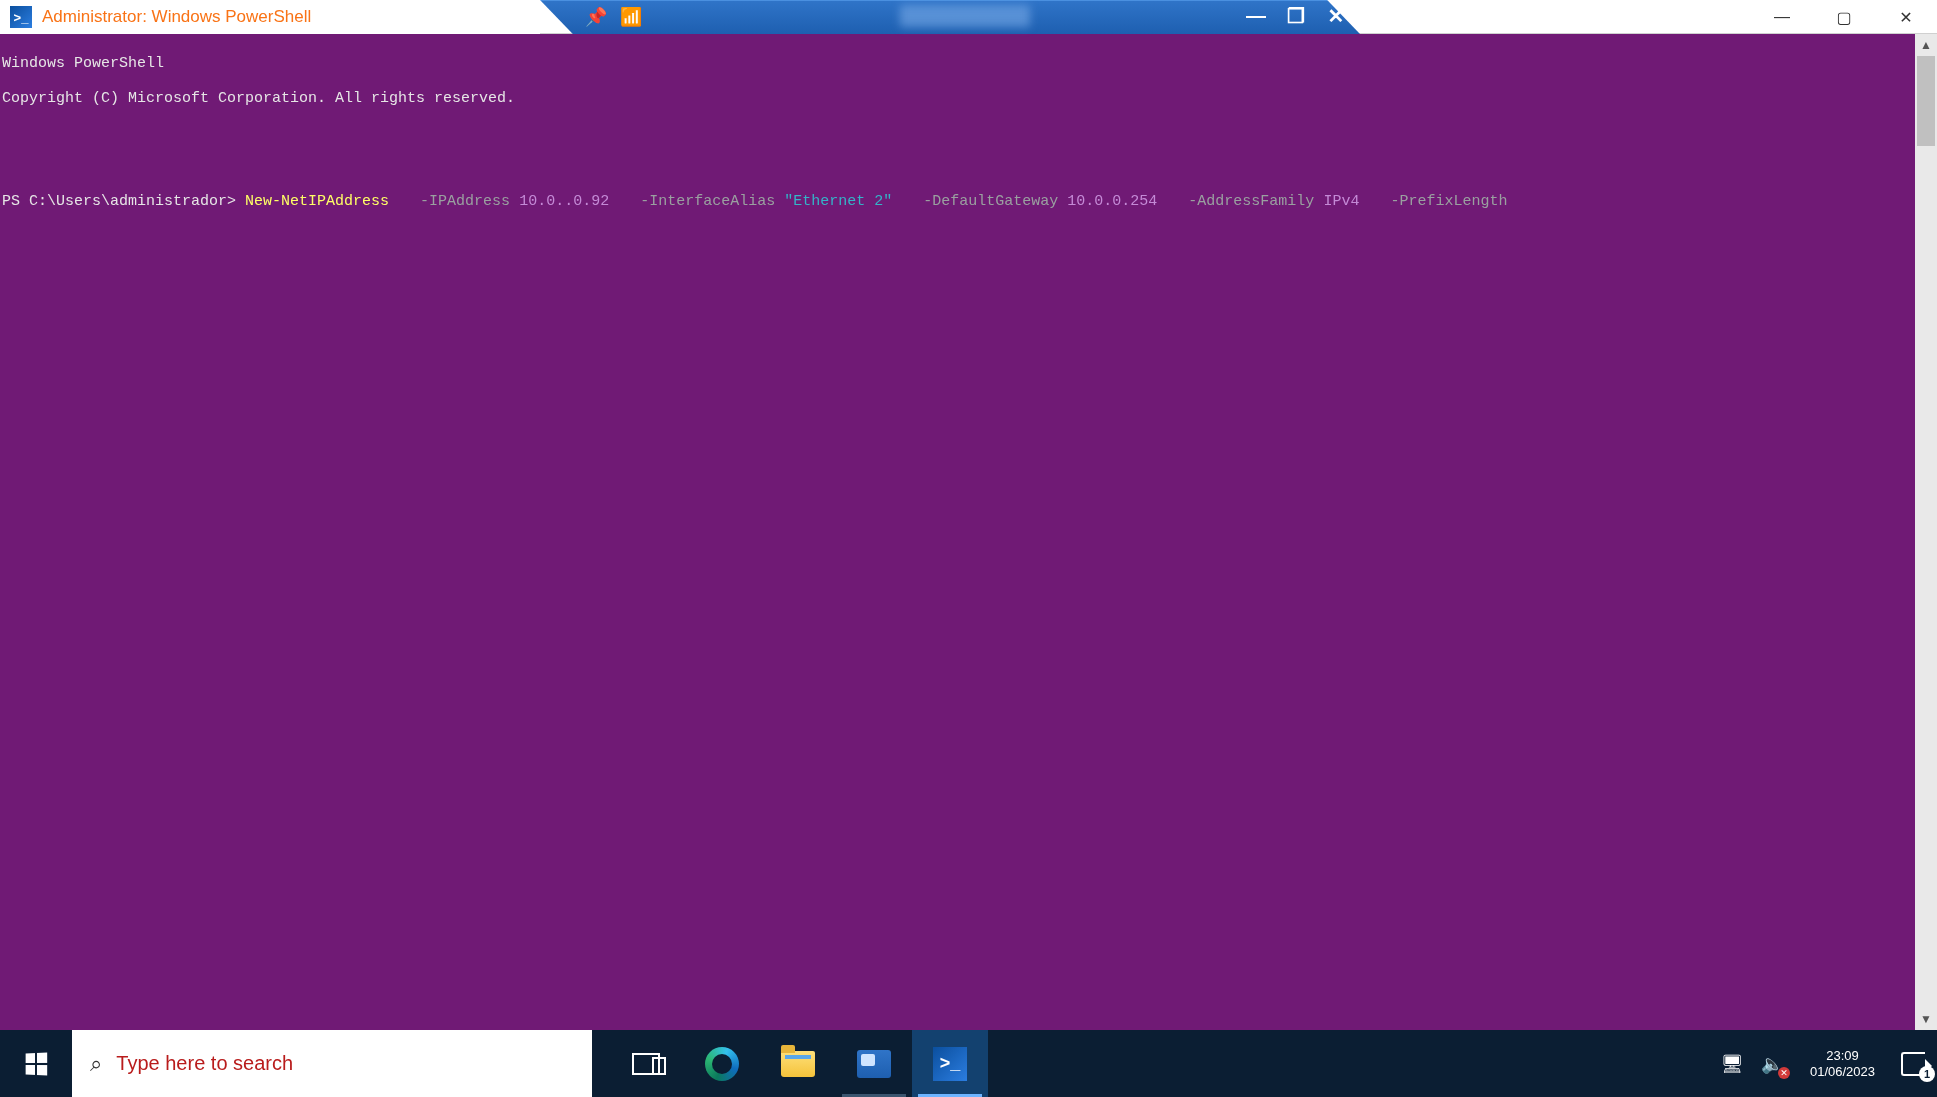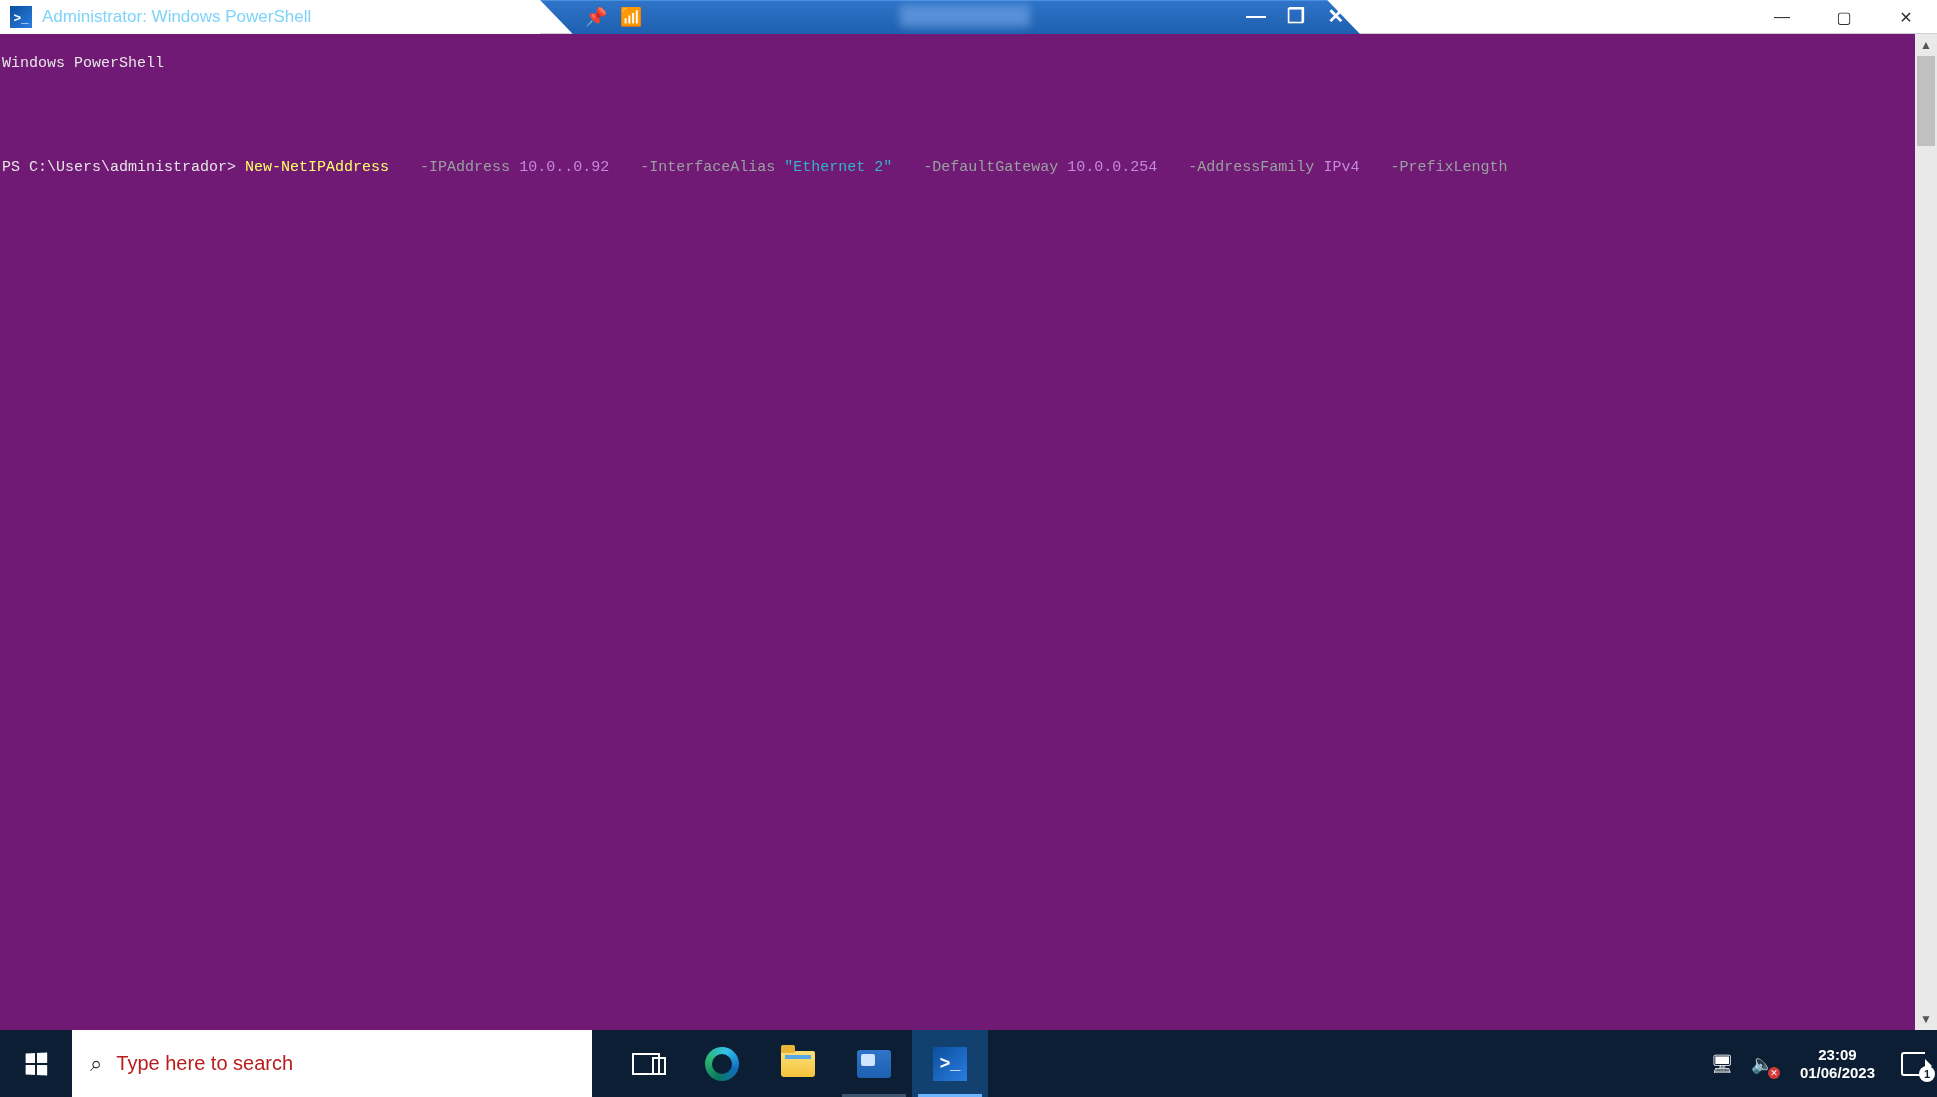--- a/index.html
+++ b/index.html
@@ -72,21 +72,21 @@
       align-items: center;
       justify-content: center;
       color: #fff;
       font-size: 13px;
       font-weight: bold;
     }
     .ps-title-text {
       position: relative;
       z-index: 1;
       margin-left: 10px;
-      color: #7dd3fc;
+      color: #f97316;
       font-size: 17px;
     }
     .ps-conn-icons {
       position: absolute;
       left: 585px;
       top: 6px;
       color: #e8f0ff;
       font-size: 18px;
       z-index: 2;
       letter-spacing: 4px;
@@ -259,21 +259,21 @@
       gap:18px;
       padding-right:12px;
     }
     .tray-icon { color:#fff; font-size:18px; position:relative; }
     .tray-icon .badge{
       position:absolute;right:-6px;bottom:-4px;
       width:12px;height:12px;border-radius:50%;
       background:#d23a3a;
       font-size:9px;display:flex;align-items:center;justify-content:center;
     }
-    .clock { text-align:center; font-size:15px; line-height:1.2; padding:0 8px;font-weight:bold;}
+    .clock { text-align:center; font-size:13px; line-height:1.2; padding:0 8px;}
     .notif-icon{
       width:24px;height:24px;
       border:2px solid #fff; border-right:none;
       border-radius:3px 0 0 3px;
       position:relative;
     }
     .notif-icon::after{
       content:"";position:absolute;right:-7px;top:5px;width:0;height:0;
       border-top:7px solid transparent;border-bottom:7px solid transparent;border-left:7px solid #fff;
     }
@@ -304,20 +304,21 @@
   <div class="ps-blur"></div>
   <div class="ps-win-controls">
     <div class="ps-win-ctrl">—</div>
     <div class="ps-win-ctrl">❐</div>
     <div class="ps-win-ctrl">✕</div>
   </div>
 </div>
 
 <div class="terminal">
 <span class="line">Windows PowerShell</span>
+<span class="line">Copyright (C) Microsoft Corporation. All rights reserved.</span>
 <span class="line"> </span>
 <span class="line"> </span>
 <span class="line"><span>PS C:\Users\administrador&gt; </span><span id="cmd-render"><span class="tok-cmdlet">New-NetIPAddress</span> <span class="tok-param">-IPAddress</span> <span class="tok-value">10.0..0.92</span> <span class="tok-param">-InterfaceAlias</span> <span class="tok-string">"Ethernet 2"</span> <span class="tok-param">-DefaultGateway</span> <span class="tok-value">10.0.0.254</span> <span class="tok-param">-AddressFamily</span> <span class="tok-value">IPv4</span> <span class="tok-param">-PrefixLength</span> </span></span>
 </div>
 
 <div class="scrollbar">
   <div class="sb-arrow">▲</div>
   <div class="sb-thumb"></div>
   <div class="sb-arrow sb-arrow-down">▼</div>
 </div>

